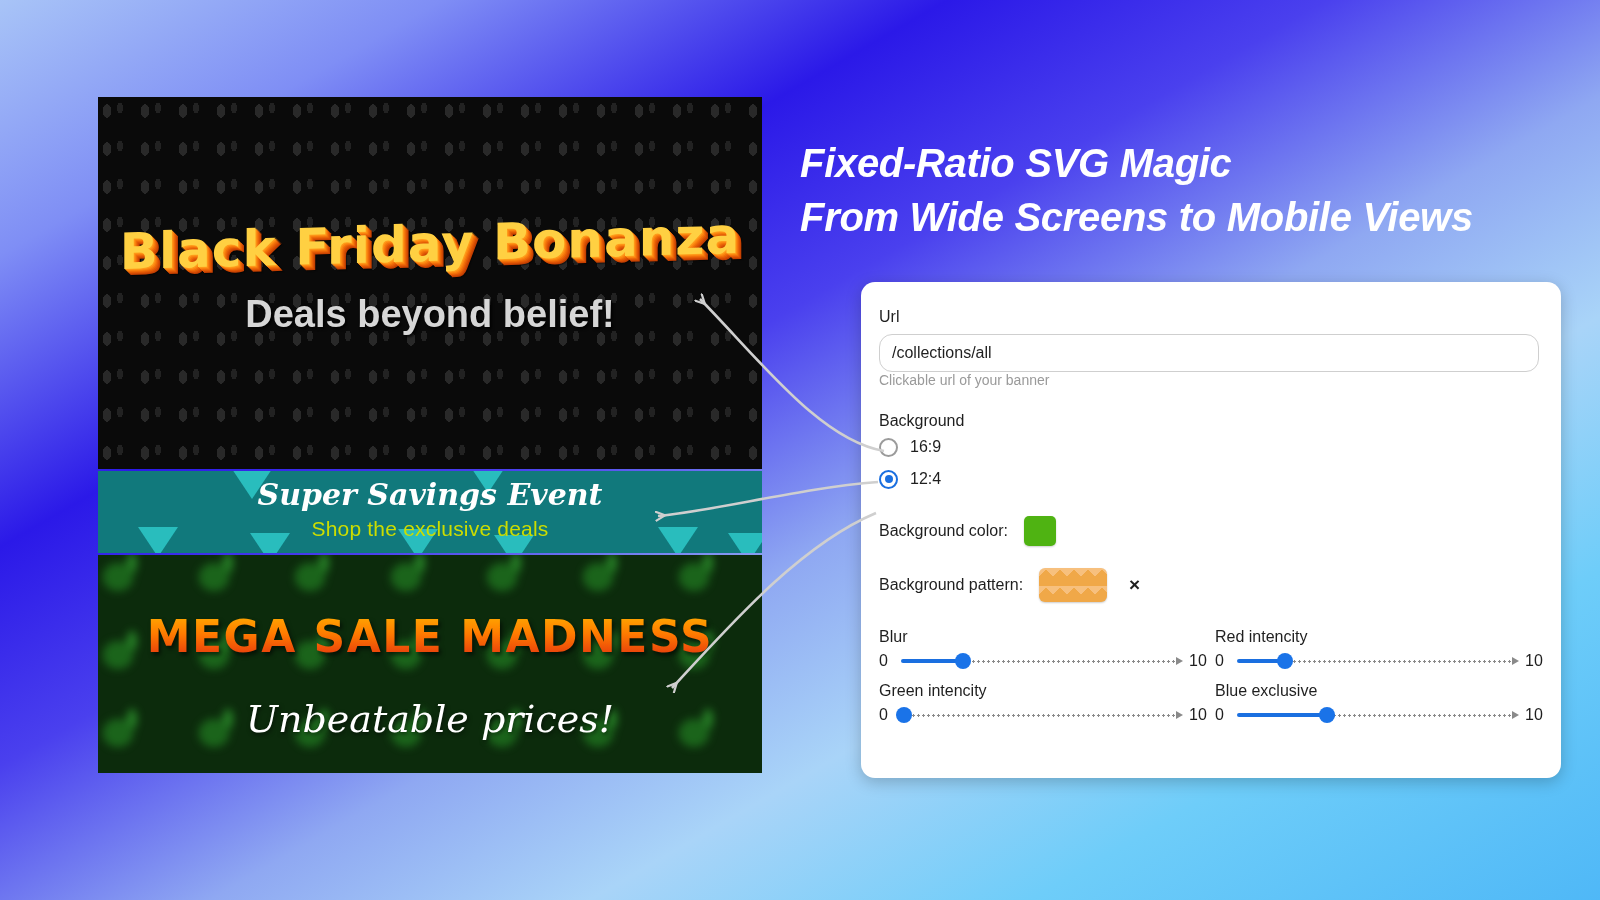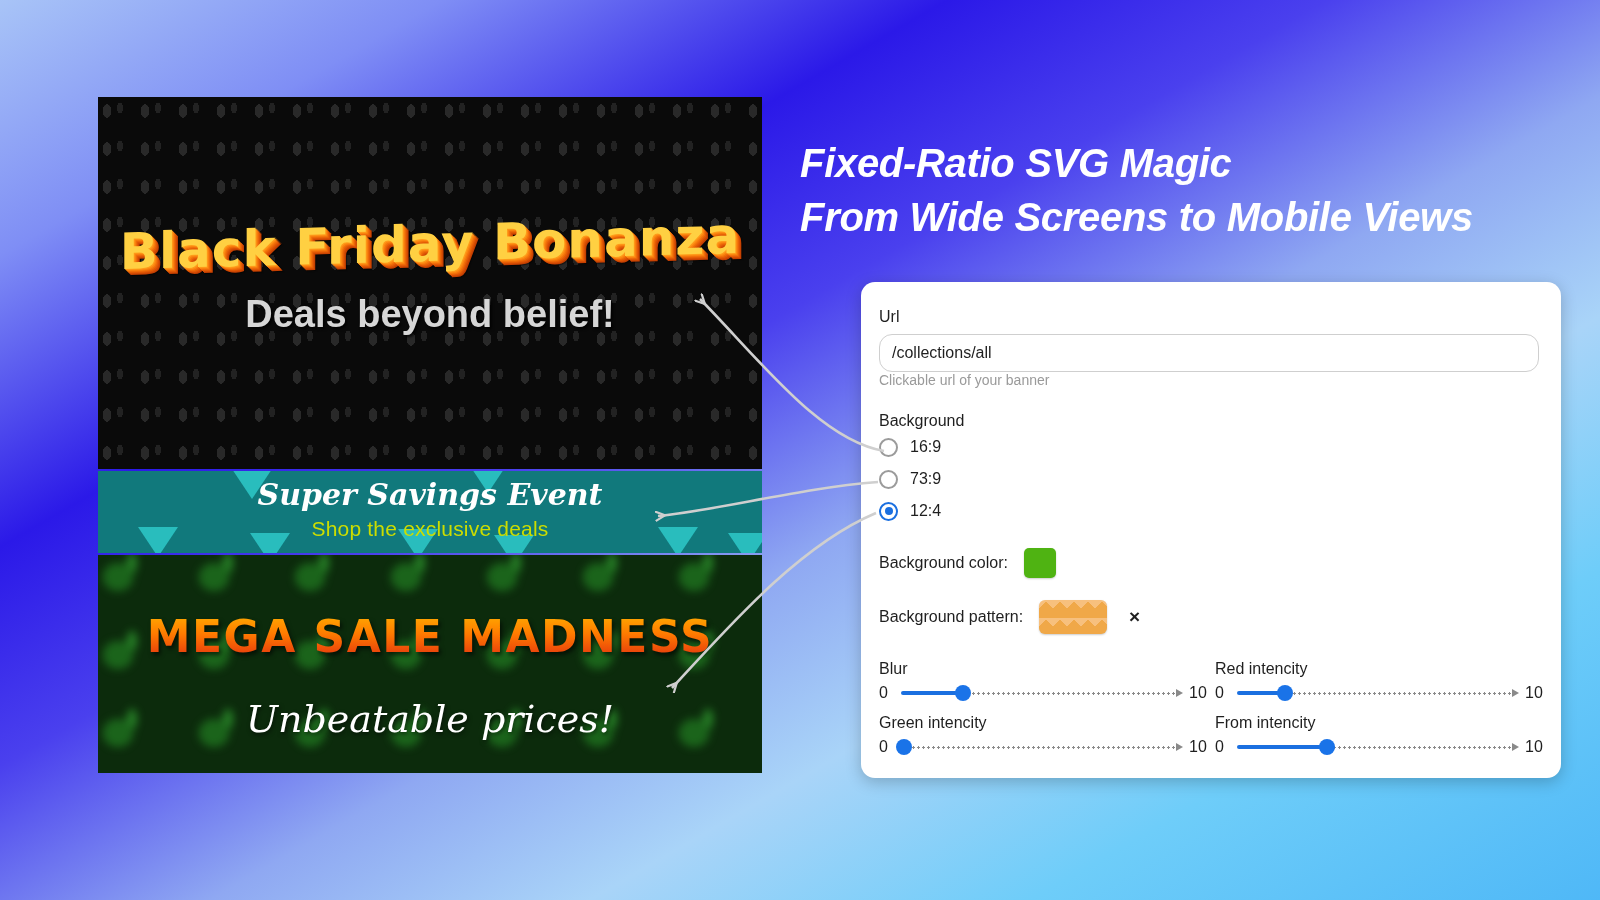--- a/index.html
+++ b/index.html
@@ -208,24 +208,20 @@
 
   <div id="url-help">Clickable url of your banner</div>
 
   <div id="dim-label">Background</div>
 
   <div class="radio-row">
     <span class="radio"></span>
     <span class="radio-label">16:9</span>
   </div>
   <div class="radio-row">
-    <span class="radio"></span>
-    <span class="radio-label">73:9</span>
-  </div>
-  <div class="radio-row">
     <span class="radio checked"></span>
     <span class="radio-label">12:4</span>
   </div>
 
   <div class="swatch-row">
     <span class="field-label">Background color:</span>
     <span id="bg-color-swatch"></span>
   </div>
 
   <div class="swatch-row">
@@ -272,21 +268,21 @@
           <span class="rail"></span>
           <span class="arrowcap"></span>
           <span class="fill" style="width:1%"></span>
           <span class="thumb" style="left:1%"></span>
         </span>
         <span class="slider-end right">10</span>
       </div>
     </div>
 
     <div>
-      <div class="slider-title">From intencity</div>
+      <div class="slider-title">Blue exclusive</div>
       <div class="slider-row">
         <span class="slider-end">0</span>
         <span class="track">
           <span class="rail"></span>
           <span class="arrowcap"></span>
           <span class="fill" style="width:32%"></span>
           <span class="thumb" style="left:32%"></span>
         </span>
         <span class="slider-end right">10</span>
       </div>

